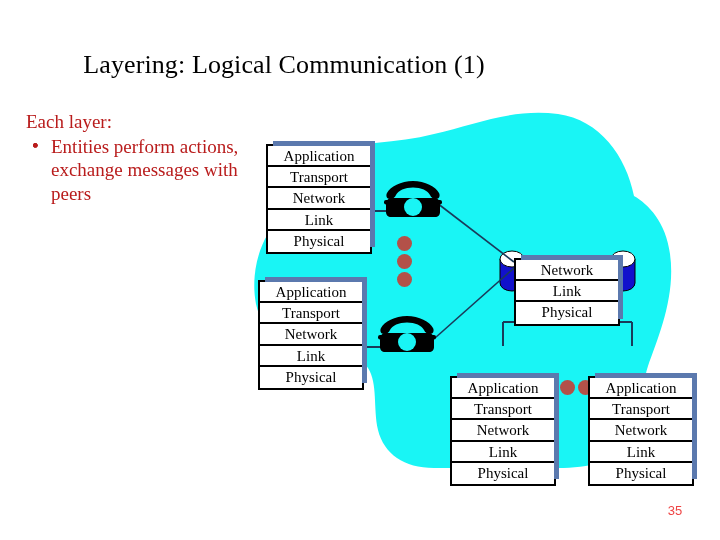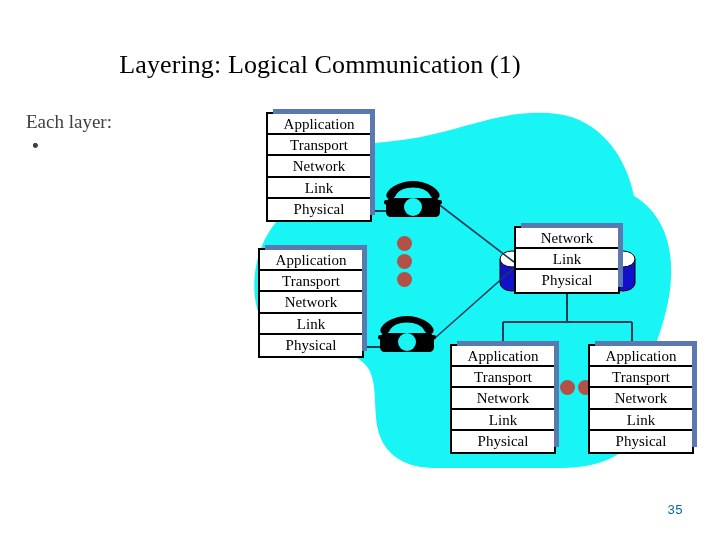--- a/index.html
+++ b/index.html
@@ -21,30 +21,29 @@
     position: absolute;
     left: 0;
     top: 50px;
     width: 568px;
     text-align: center;
     font-size: 26px;
     color: #000000;
     font-family: "Liberation Serif", "DejaVu Serif", serif;
     letter-spacing: 0.1px;
     white-space: nowrap;
-    margin-left: 36px;
   }
 
   
   #body-text {
     position: absolute;
     left: 26px;
     top: 110px;
     width: 222px;
-    color: #404040;
+    color: #b91c1c;
     font-size: 19px;
     line-height: 23.5px;
     font-family: "Liberation Serif", "DejaVu Serif", serif;
   }
   #body-text .lead {
     margin: 0 0 1px 0;
   }
   #body-text ul {
     list-style: none;
     margin: 0;
@@ -73,20 +72,21 @@
   }
   #cloud-wrap svg { display: block; }
 
   
   .stack {
     position: absolute;
     box-sizing: border-box;
     border: 2px solid #000000;
     background: #84cc16;
     z-index: 6;
+    margin-top: 32px;
   }
   .stack .shadow-box {
     position: absolute;
     left: 5px;
     top: -5px;
     right: -5px;
     bottom: 5px;
     background: #5b79ae;
     z-index: -1;
   }
@@ -157,42 +157,43 @@
   #dot-h2 { left: 578px; top: 380px; }
 
   
   #page-number {
     position: absolute;
     left: 660px;
     top: 503px;
     width: 30px;
     text-align: center;
     font-size: 13px;
-    color: #0369a1;
-    font-family: Liberation Mono, monospace;
+    color: #ef4444;
+    font-family: Liberation Sans, sans-serif;
   }
 </style>
 </head>
 <body>
 
 <div id="slide">
 
   <div id="slide-title">Layering: Logical Communication (1)</div>
 
   <div id="body-text">
     <p class="lead">Each layer:</p>
     <ul>
       <li>
         <span class="bullet">•</span>
       </li>
       <li>
         <span class="bullet">•</span>
       </li>
       <li>
         <span class="bullet">•</span>
+        <span>Entities perform actions, exchange messages with peers</span>
       </li>
     </ul>
   </div>
 
   <div id="cloud-wrap">
     <svg width="468" height="372" viewBox="0 0 468 372" xmlns="http://www.w3.org/2000/svg">
       <path id="cloud-path" d="
         M 52,118
         C 44,86 62,58 96,50
         C 130,42 168,44 206,34

